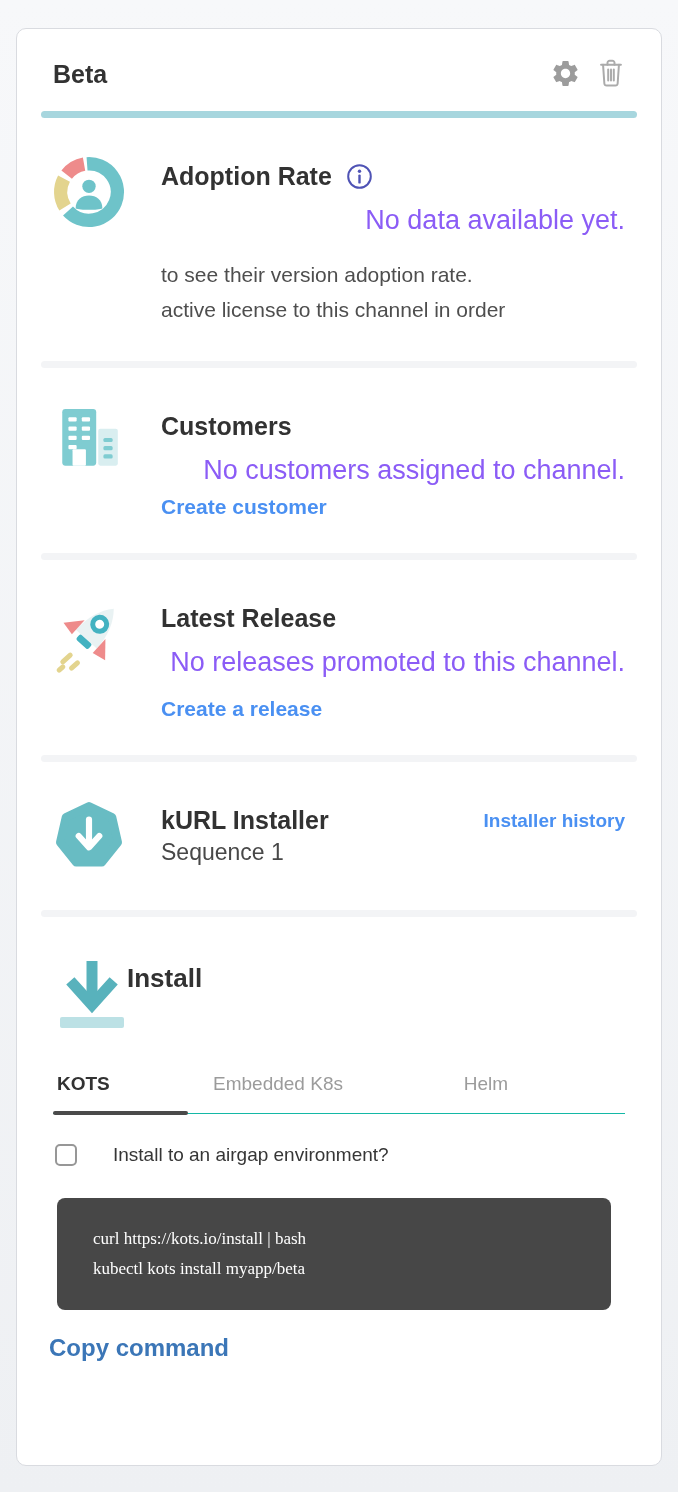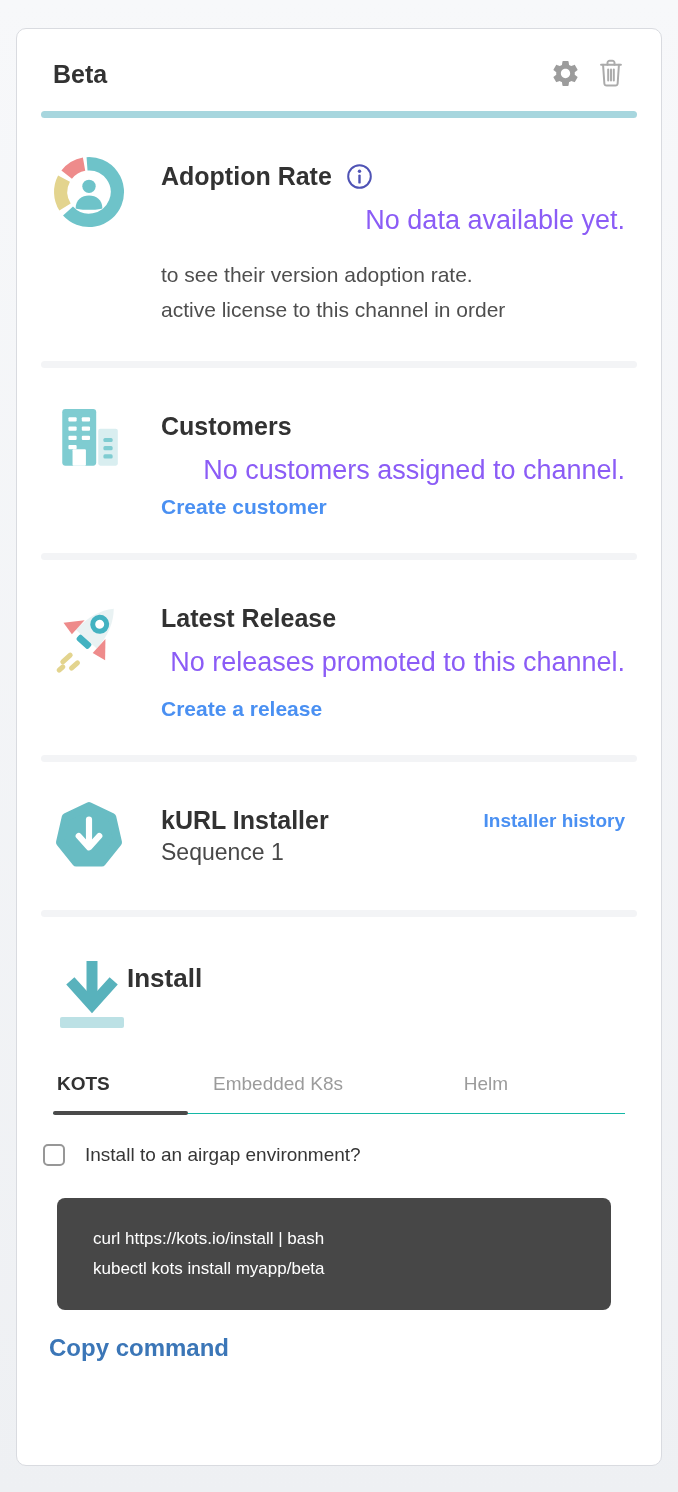--- a/index.html
+++ b/index.html
@@ -46,32 +46,32 @@
   .tab { position: relative; font-size: 19px; color: #9b9b9b; padding: 12px 0 18px 0; cursor: pointer; }
   .tab-kots  { width: 135px; text-align: left; padding-left: 4px; }
   .tab-embed { width: 180px; text-align: center; }
   .tab-helm  { width: 160px; text-align: center; margin-left: 38px; }
   .tab.active { color: #323232; font-weight: 600; }
   .tab.active::after {
     content: ""; position: absolute; left: 0; right: 0; bottom: -2px;
     height: 4px; background: #4a4a4a; border-radius: 2px;
   }
 
-  .airgap-row { display: flex; align-items: center; gap: 20px; margin: 30px 14px 0 4px; }
+  .airgap-row { display: flex; align-items: center; gap: 36px; margin: 30px 14px 0 16px; }
   .checkbox {
     width: 22px; height: 22px; border: 2px solid #979797; border-radius: 5px;
     background: #fff; cursor: pointer; flex-shrink: 0;
   }
   .airgap-label { font-size: 19px; color: #363636; }
 
   .code-block {
     margin: 32px 28px 0 18px;
     background: #474747; border-radius: 8px;
     padding: 26px 20px 26px 36px;
-    font-family: Liberation Sans, sans-serif;
+    font-family: Liberation Serif, serif;
     font-size: 17px; color: #ffffff; line-height: 30px;
     white-space: pre;
   }
   .copy-link { margin: 24px 14px 0 10px; font-size: 24px; font-weight: 600; color: #3b76b7; cursor: pointer; display: inline-block; }
 </style>
 </head>
 <body>
 
 <div class="card">
 

